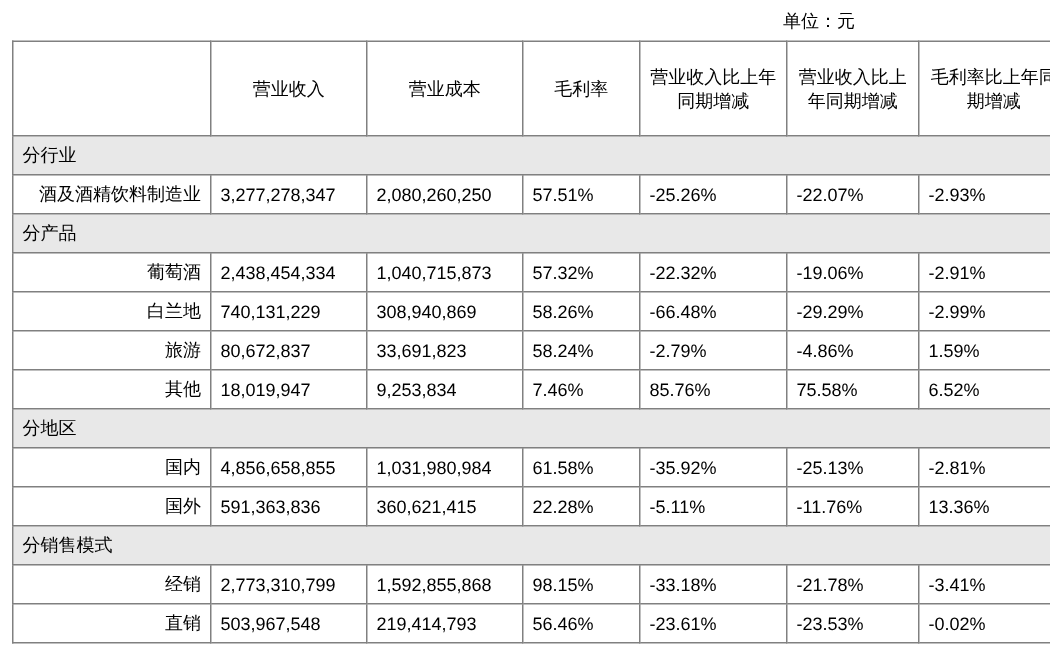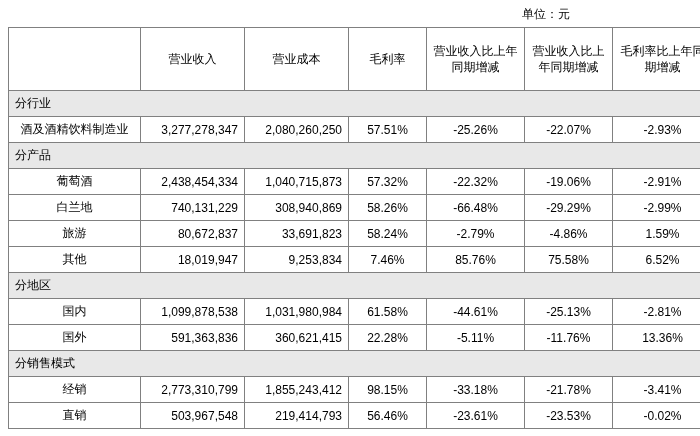--- a/index.html
+++ b/index.html
@@ -55,29 +55,29 @@
   .col-chg   { width: 98px; }
   .col-chg2  { width: 88px; }
   .col-chg3  { width: 100px; }
 
   td.group {
     text-align: left;
     background: #e8e8e8 !important;
     font-weight: normal;
   }
   td.rowlabel {
-    text-align: center;
-    white-space: nowrap;
-  }
-  td.num {
     text-align: right;
     white-space: nowrap;
   }
+  td.num {
+    text-align: left;
+    white-space: nowrap;
+  }
   td.center {
-    text-align: center;
+    text-align: left;
     white-space: nowrap;
   }
   .note {
     font-size: 12px;
     line-height: 1.6;
     padding: 8px 2px 0 2px;
   }
 </style>
 </head>
 <body>
@@ -157,43 +157,43 @@
         <td class="center">7.46%</td>
         <td class="center">85.76%</td>
         <td class="center">75.58%</td>
         <td class="center">6.52%</td>
       </tr>
       <tr>
         <td class="group" colspan="7">分地区</td>
       </tr>
       <tr>
         <td class="rowlabel">国内</td>
-        <td class="num">1,099,878,538</td>
+        <td class="num">4,856,658,855</td>
         <td class="num">1,031,980,984</td>
         <td class="center">61.58%</td>
-        <td class="center">-44.61%</td>
+        <td class="center">-35.92%</td>
         <td class="center">-25.13%</td>
         <td class="center">-2.81%</td>
       </tr>
       <tr>
         <td class="rowlabel">国外</td>
         <td class="num">591,363,836</td>
         <td class="num">360,621,415</td>
         <td class="center">22.28%</td>
         <td class="center">-5.11%</td>
         <td class="center">-11.76%</td>
         <td class="center">13.36%</td>
       </tr>
       <tr>
         <td class="group" colspan="7">分销售模式</td>
       </tr>
       <tr>
         <td class="rowlabel">经销</td>
         <td class="num">2,773,310,799</td>
-        <td class="num">1,855,243,412</td>
+        <td class="num">1,592,855,868</td>
         <td class="center">98.15%</td>
         <td class="center">-33.18%</td>
         <td class="center">-21.78%</td>
         <td class="center">-3.41%</td>
       </tr>
       <tr>
         <td class="rowlabel">直销</td>
         <td class="num">503,967,548</td>
         <td class="num">219,414,793</td>
         <td class="center">56.46%</td>

